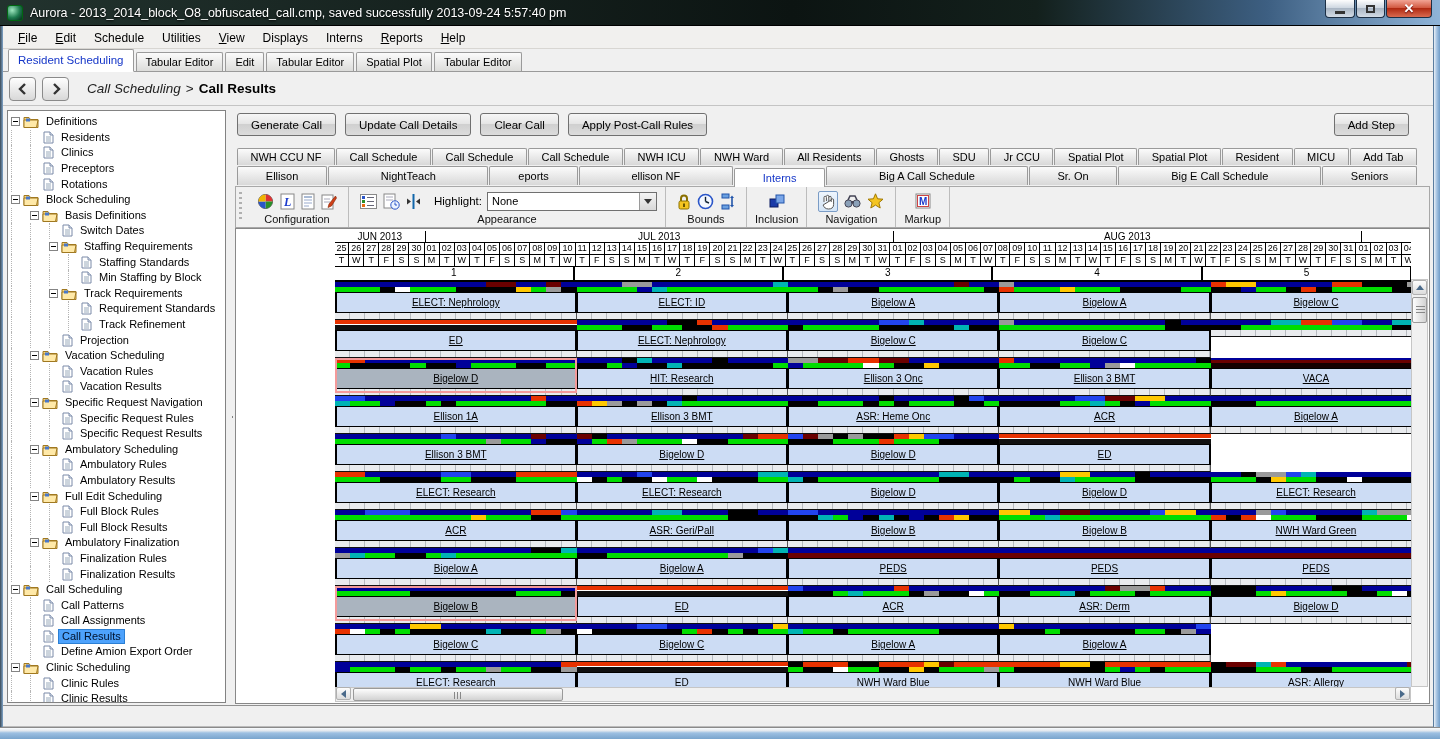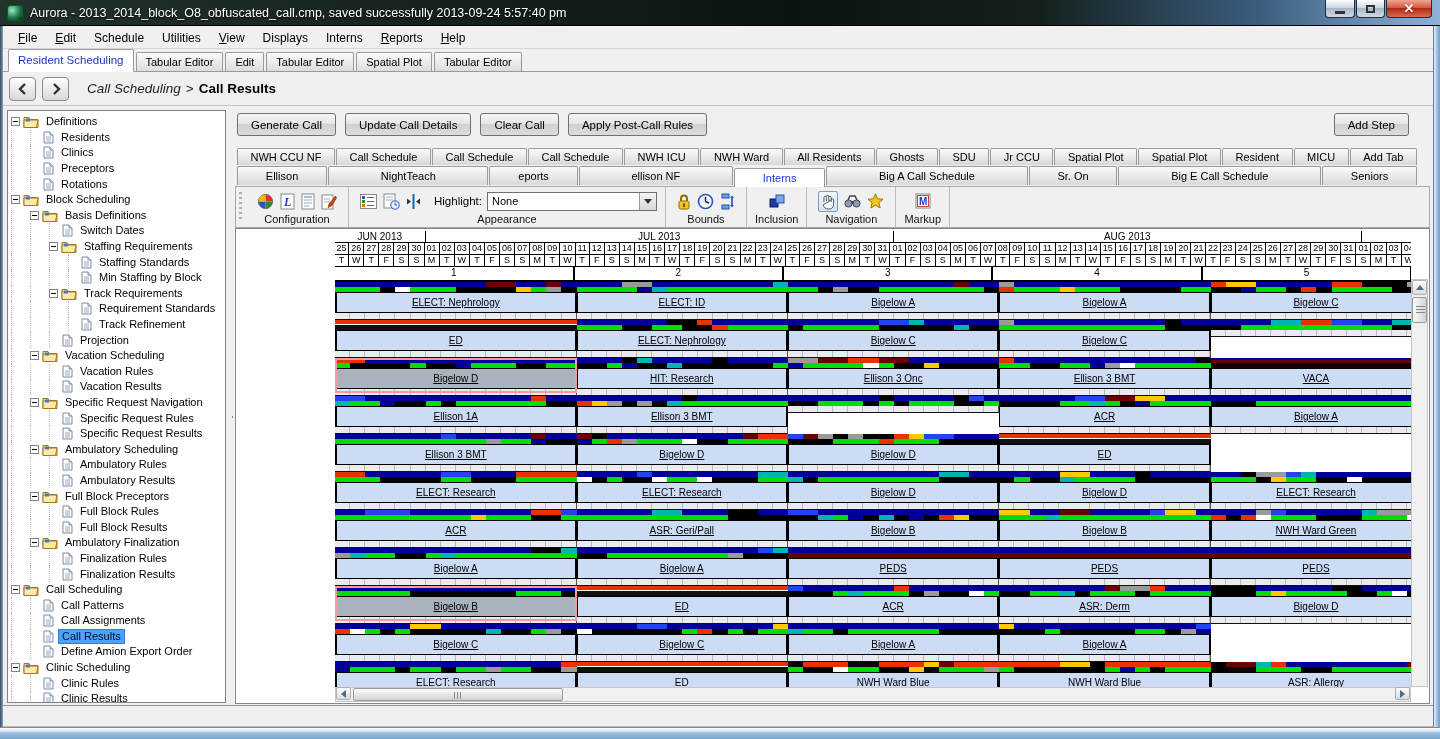--- a/index.html
+++ b/index.html
@@ -545,21 +545,21 @@
       <div class="trow">
         <span class="tind" style="width: 19px;"></span>
         <span class="minus"></span>
         <span class="ticon">
           <svg width="16" height="13" viewBox="0 0 16 13">
             <path d="M1 2.5h5l1.5 2H15v8H1z" fill="#ffd87a" stroke="#a07820"></path>
             <path d="M1 5h14l-1.5 7.5H1z" fill="#ffe9a8" stroke="#a07820"></path>
             <rect x="3" y="3.5" width="4" height="3" fill="#4a78c8"></rect>
           </svg>
         </span>
-        <span class="tlabel">Full Block Preceptors</span>
+        <span class="tlabel">Full Edit Scheduling</span>
       </div>
       <div class="trow">
         <span class="tind" style="width: 19px;"></span>
         <span class="tind" style="width: 19px;"></span>
         <span class="tind" style="width: 13px;"></span>
         <span class="ticon">
           <svg width="11" height="13" viewBox="0 0 11 13">
             <path d="M1 1h6l3 3v8H1z" fill="#fff" stroke="#7a8aa8"></path>
             <path d="M7 1v3h3" fill="#dfe6f0" stroke="#7a8aa8"></path>
             <line x1="3" y1="6" x2="8" y2="6" stroke="#9ab"></line>
@@ -1501,20 +1501,21 @@
                     <i style="width:45.3px;background:#00dd00"></i>
                     <i style="width:15.1px;background:#000000"></i>
                     <i style="width:15.1px;background:#00dd00"></i>
                     <i style="width:15.1px;background:#000000"></i>
                     <i style="width:30.2px;background:#00dd00"></i>
                     <i style="width:15.1px;background:#00dd00"></i>
                     <i style="width:30.2px;background:#000000"></i>
                     <i style="width:15.1px;background:#00dd00"></i>
                   </div>
                 </div>
+                <div class="lbl">ASR: Heme Onc</div>
                 <div class="gap"></div>
               </div>
               <div class="blk" style="width: 211.4px;">
                 <div class="stripe">
                   <div class="s-half">
                     <i style="width:45.3px;background:#000099"></i>
                     <i style="width:30.2px;background:#000099"></i>
                     <i style="width:30.2px;background:#2244ee"></i>
                     <i style="width:30.2px;background:#6a0000"></i>
                     <i style="width:30.2px;background:#ffc800"></i>

